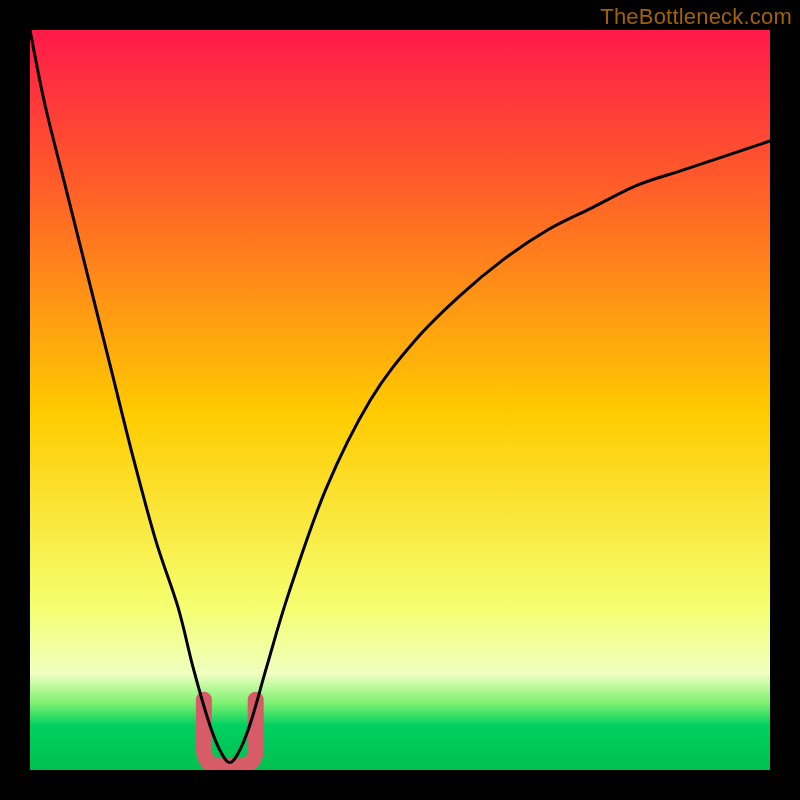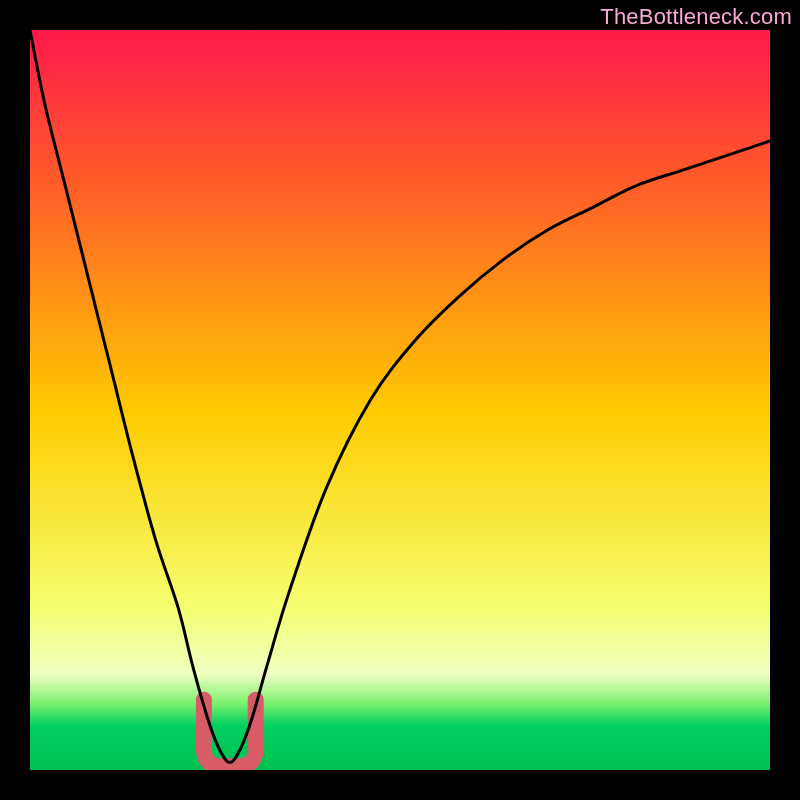--- a/index.html
+++ b/index.html
@@ -8,21 +8,21 @@
     position: absolute;
     top: 30px;
     left: 30px;
     width: 740px;
     height: 740px;
   }
   .watermark {
     position: absolute;
     top: 4px;
     right: 8px;
-    color: #f9a8d4;
+    color: #a16207;
     font-size: 22px;
     font-weight: 500;
     letter-spacing: 0.2px;
   }
   svg { display: block; }
 </style>
 </head>
 <body>
 
 <div class="watermark">TheBottleneck.com</div>

